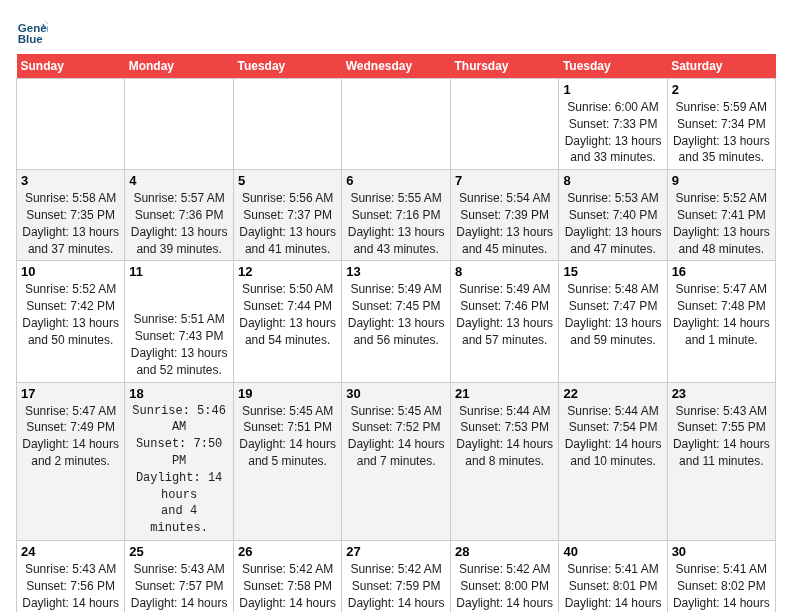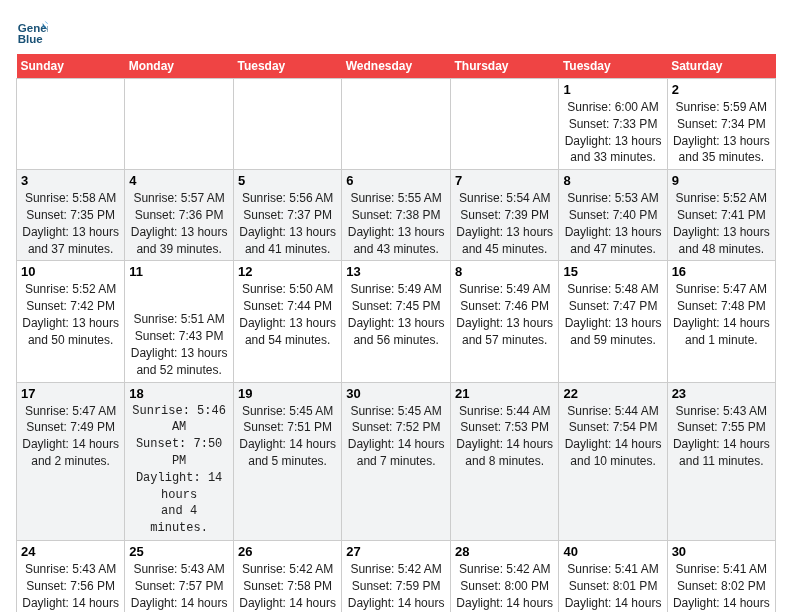--- a/index.html
+++ b/index.html
@@ -159,21 +159,21 @@
         <td>
           <div class="day-number">5</div>
           <div class="day-info" style="white-space: pre-line;">Sunrise: 5:56 AM
 Sunset: 7:37 PM
 Daylight: 13 hours
 and 41 minutes.</div>
         </td>
         <td>
           <div class="day-number">6</div>
           <div class="day-info" style="white-space: pre-line;">Sunrise: 5:55 AM
-Sunset: 7:38 PM
+Sunset: 7:16 PM
 Daylight: 13 hours
 and 43 minutes.</div>
         </td>
         <td>
           <div class="day-number">7</div>
           <div class="day-info" style="white-space: pre-line;">Sunrise: 5:54 AM
 Sunset: 7:39 PM
 Daylight: 13 hours
 and 45 minutes.</div>
         </td>

